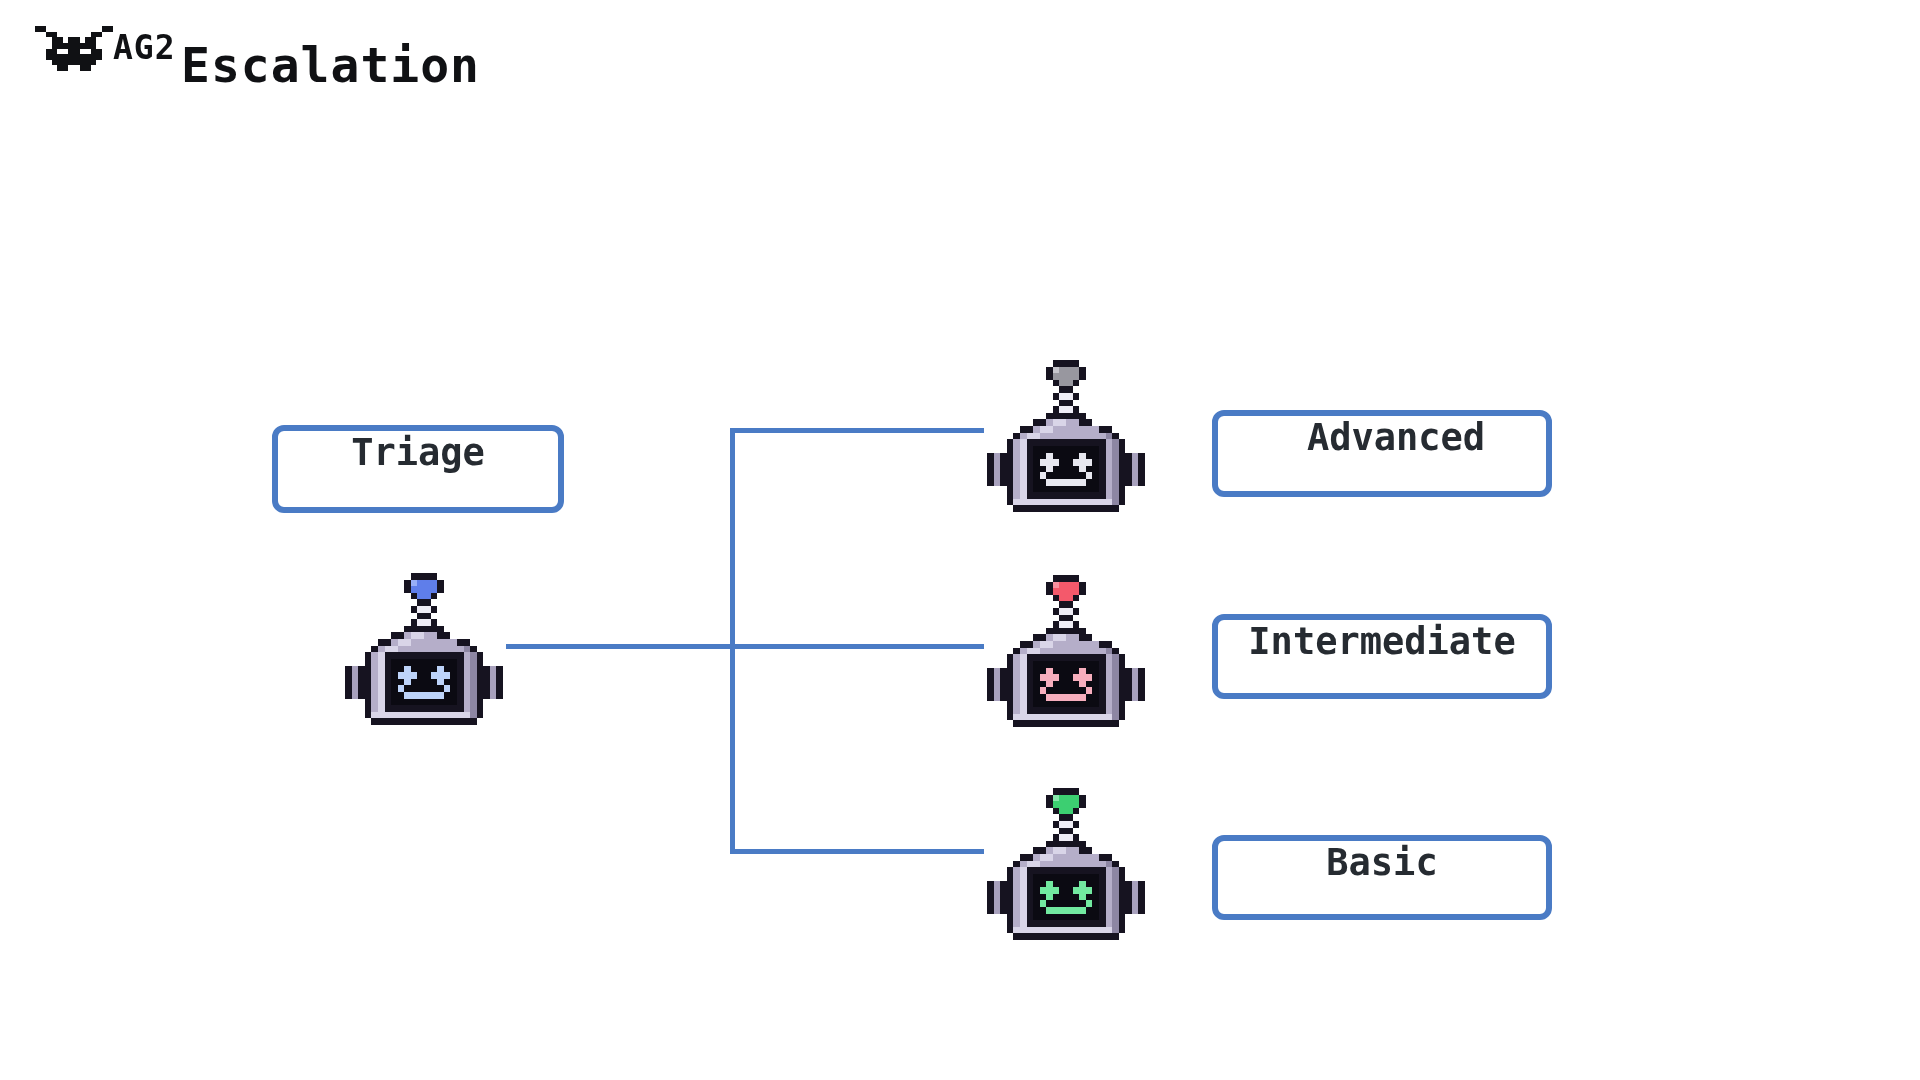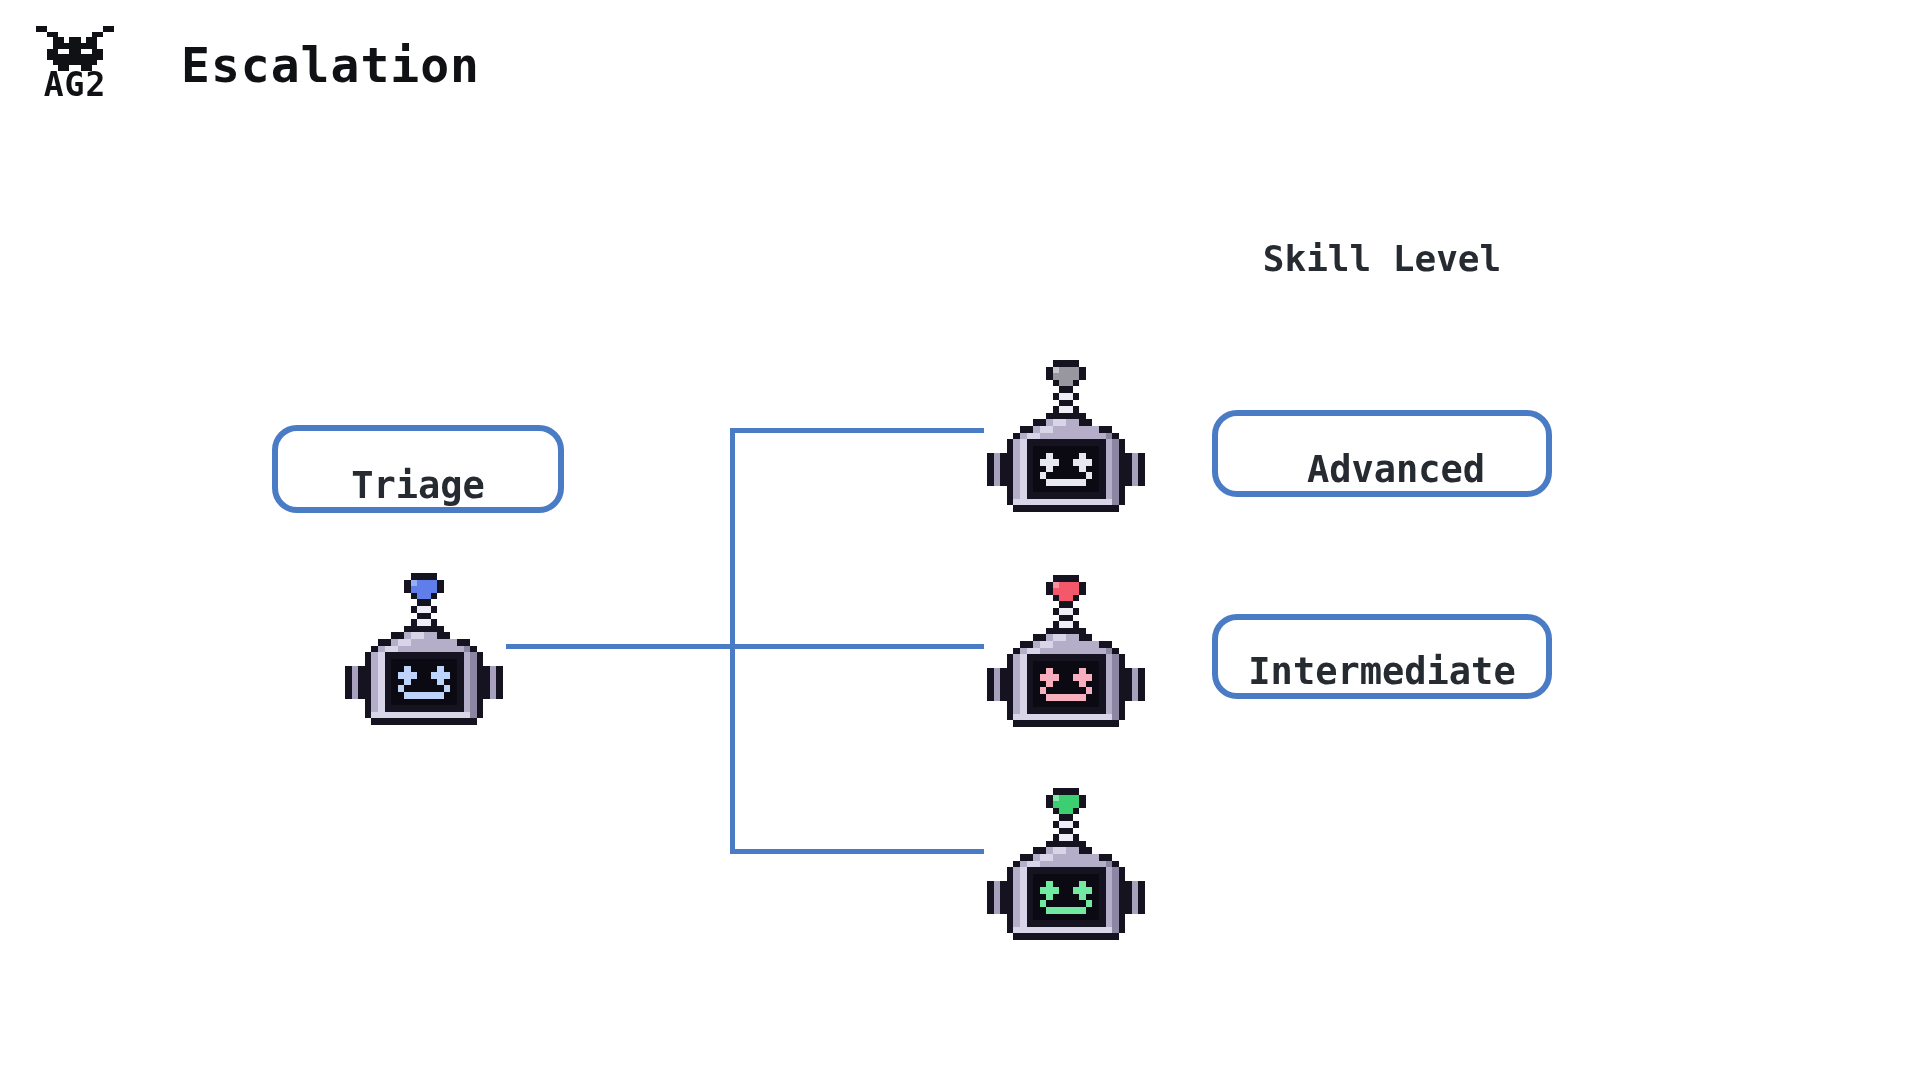--- a/index.html
+++ b/index.html
@@ -2,30 +2,30 @@
 <html style="--blue: #4a7bc5; --text: #262b31; --title: #101114; --bg: #ffffff;"><head>
 <meta charset="utf-8">
 <style>
   html,body{margin:0;padding:0;background:#ffffff;}
   .canvas{
     position:relative;width:1920px;height:1080px;background:var(--bg,#fff);
     font-family:"DejaVu Sans Mono","Liberation Mono",monospace;overflow:hidden;
   }
   
   .header{position:absolute;left:35px;top:26px;display:flex;align-items:flex-start;gap:26px;}
-  .logo{width:80px;display:flex;flex-direction:column;align-items:center;}
+  .logo{width:80px;display:flex;align-items:center;}
   .logo svg{display:block;}
   .logo-text{font-weight:bold;font-size:33px;letter-spacing:1px;color:var(--title,#101114);line-height:0.92;margin-top:-1px;}
   .title{font-size:48px;font-weight:bold;color:var(--title,#101114);line-height:78px;letter-spacing:1px;margin-left:40px;}
   
   .col-label{position:absolute;left:1212px;top:238px;width:340px;text-align:center;
     font-size:36px;font-weight:bold;color:var(--text,#262b31);}
   
-  .node-box{position:absolute;border:6px solid var(--blue,#4a7bc5);border-radius:25px;background:#fff;
-    display:flex;align-items:flex-end;justify-content:center;font-size:37px;font-weight:bold;
+  .node-box{position:absolute;border:6px solid var(--blue,#4a7bc5);border-radius:12px;background:#fff;
+    display:flex;align-items:flex-start;justify-content:center;font-size:37px;font-weight:bold;
     color:var(--text,#262b31);box-sizing:border-box;}
   #box-triage{left:272px;top:425px;width:292px;height:88px;}
   #box-advanced{left:1212px;top:410px;width:340px;height:87px;padding-left:28px;}
   #box-intermediate{left:1212px;top:614px;width:340px;height:85px;}
   #box-basic{left:1212px;top:835px;width:340px;height:85px;}
   
   .line{position:absolute;background:var(--blue,#4a7bc5);}
   #line-mid{left:506px;top:644px;width:478px;height:5px;}
   #line-v{left:730px;top:428px;width:5px;height:426px;}
   #line-top{left:735px;top:428px;width:249px;height:5px;}
@@ -101,31 +101,33 @@
             <rect x="5" y="7" width="1" height="1" fill="#101114"></rect>
             <rect x="8" y="7" width="1" height="1" fill="#101114"></rect>
             <rect x="9" y="7" width="1" height="1" fill="#101114"></rect>
           </svg>
         </span>
       <span class="logo-text">AG2</span>
     </div>
     <div class="title">Escalation</div>
   </div>
 
-  <div class="col-label">Skill Level</div>
 
   <div class="node-box" id="box-triage">
     <span>Triage</span>
   </div>
 
   <div class="node-box" id="box-advanced">
     <span>Advanced</span>
   </div>
   <div class="node-box" id="box-intermediate">
     <span>Intermediate</span>
+  </div>
+  <div class="node-box" id="box-basic">
+    <span>Basic</span>
   </div>
 
   <div class="line" id="line-mid"></div>
   <div class="line" id="line-v"></div>
   <div class="line" id="line-top"></div>
   <div class="line" id="line-bottom"></div>
 
   <div class="robot" id="robot-triage">
       <svg viewBox="0 0 24 23" width="100%" height="100%" shape-rendering="crispEdges" preserveAspectRatio="none">
         <rect x="10" y="0" width="1" height="1" fill="#161320"></rect>

